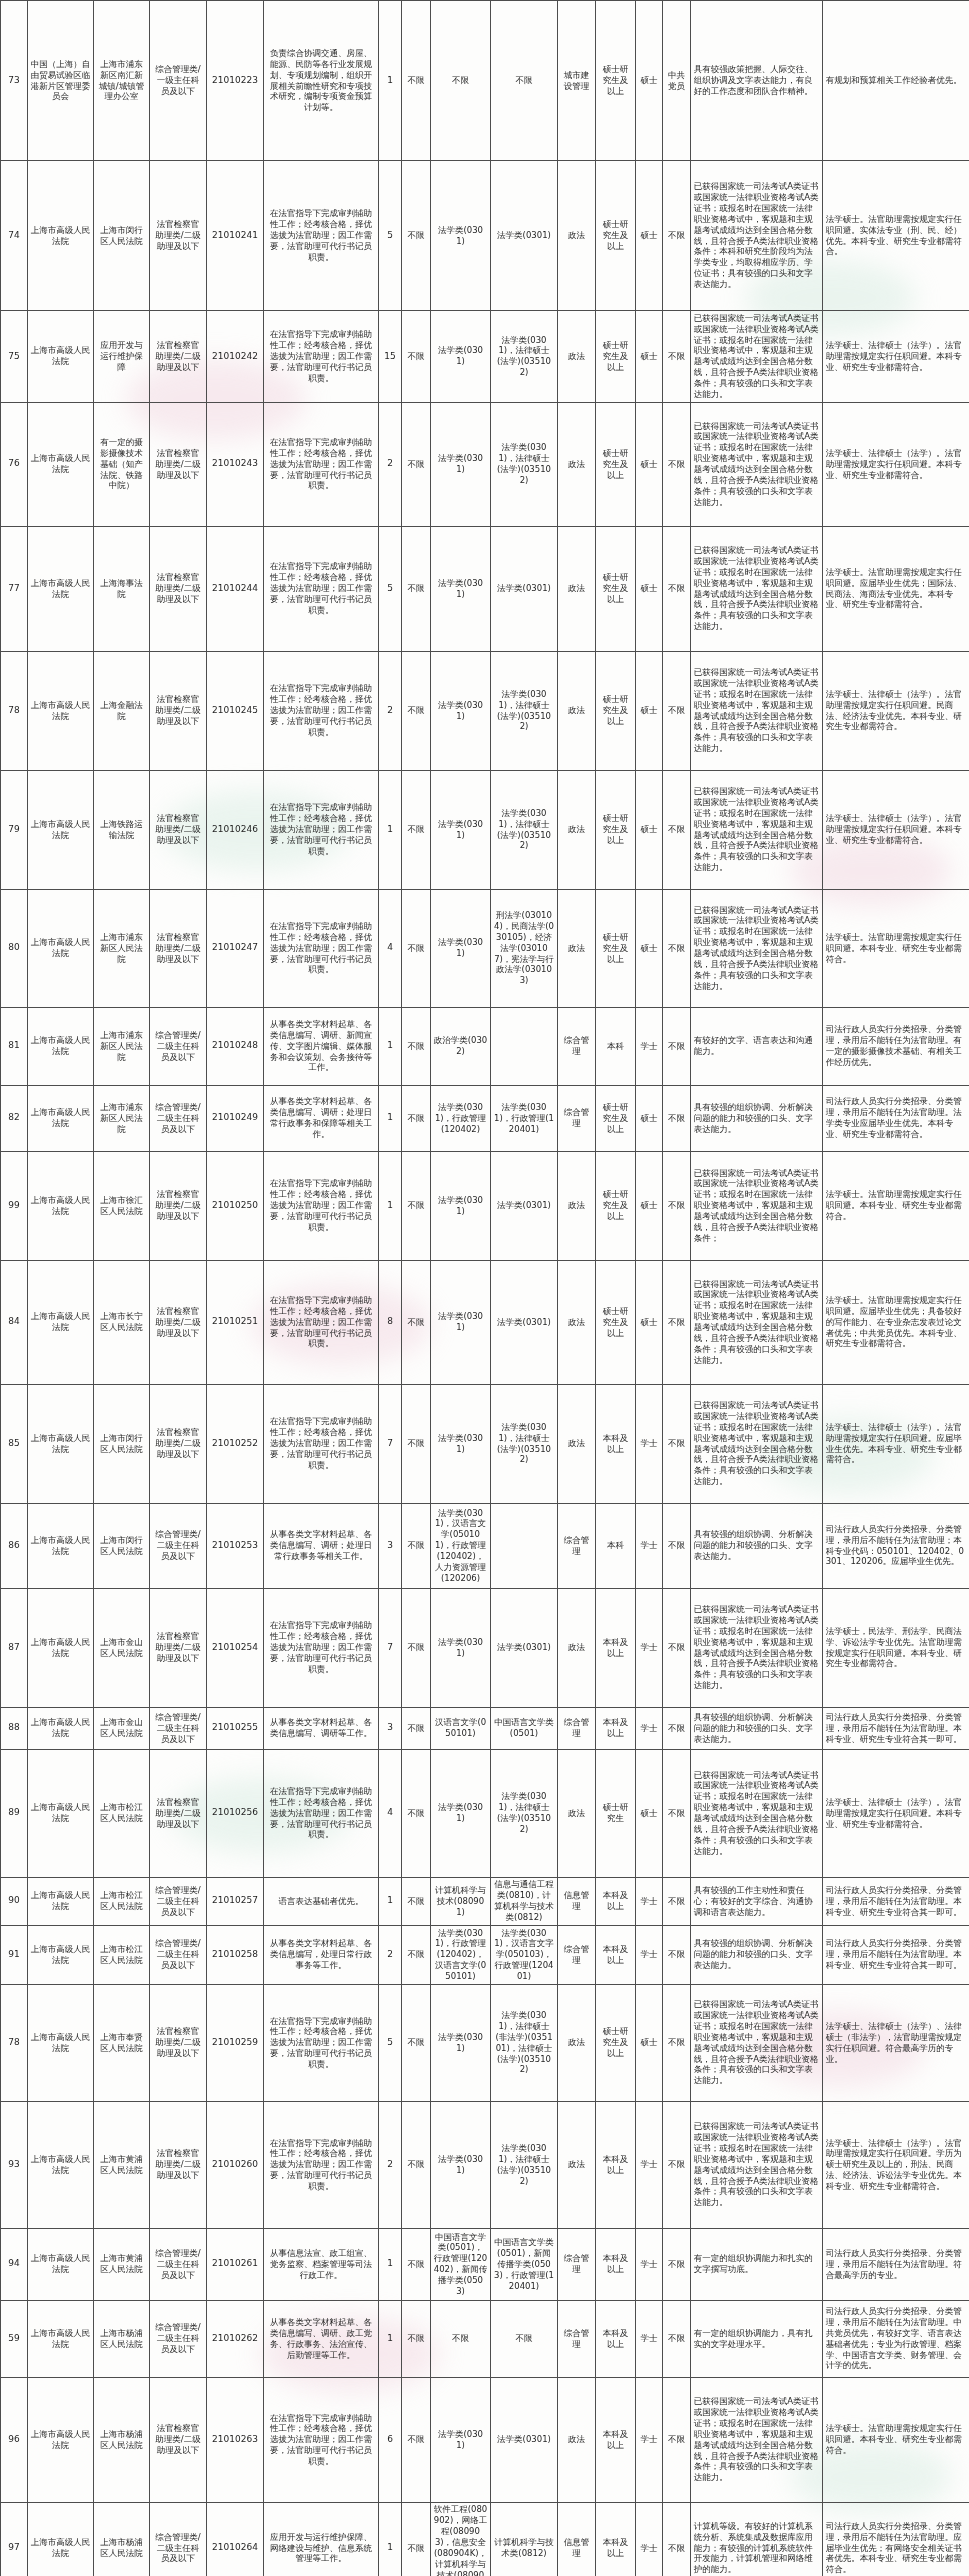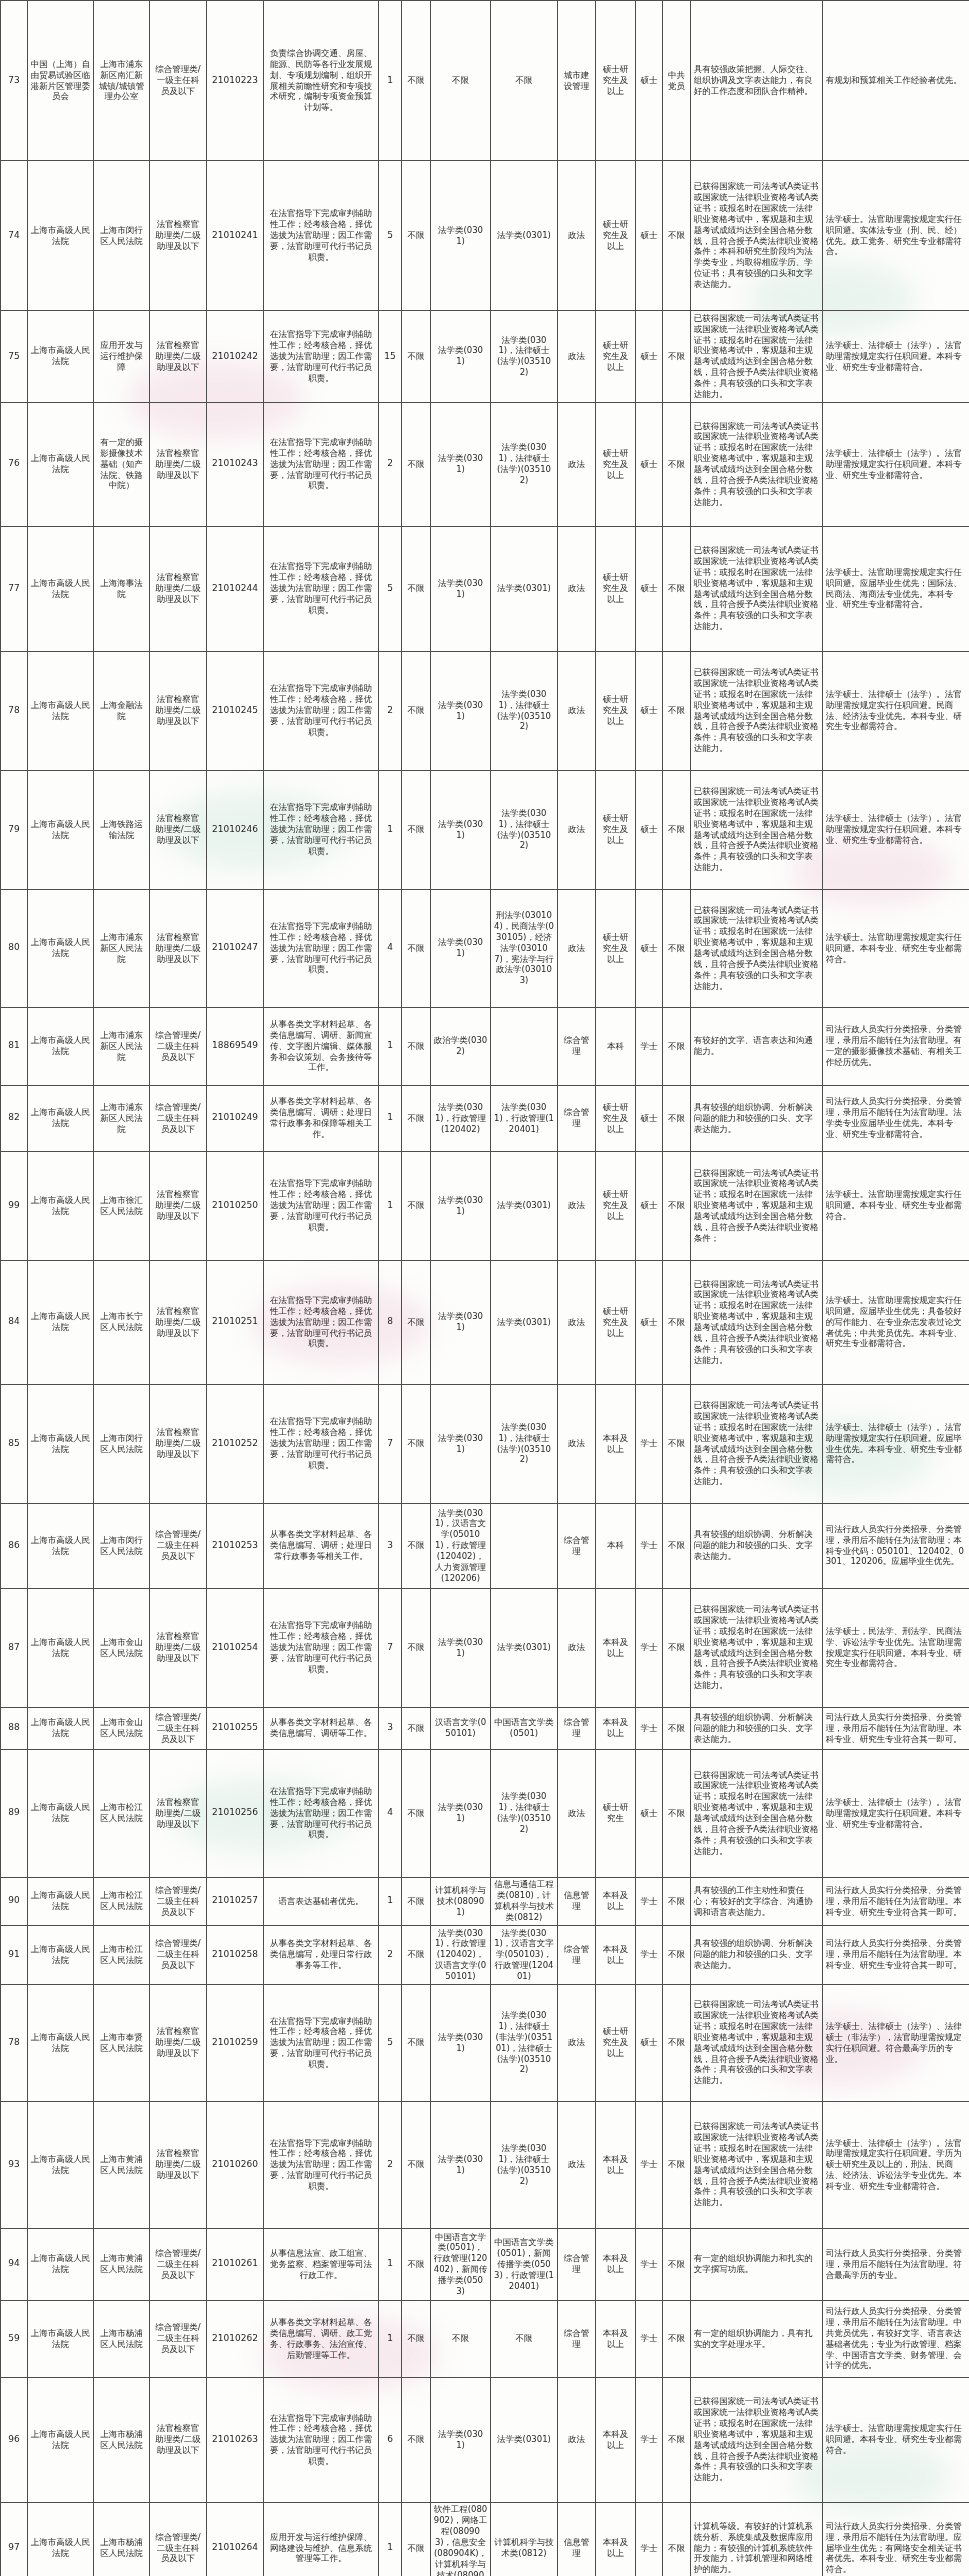--- a/index.html
+++ b/index.html
@@ -112,21 +112,21 @@
           <td class="col-duties">在法官指导下完成审判辅助性工作；经考核合格，择优选拔为法官助理；因工作需要，法官助理可代行书记员职责。</td>
           <td class="col-count">5</td>
           <td class="col-grassroots">不限</td>
           <td class="col-bachelor_major">法学类(0301)</td>
           <td class="col-master_major">法学类(0301)</td>
           <td class="col-exam_category">政法</td>
           <td class="col-education">硕士研究生及以上</td>
           <td class="col-degree">硕士</td>
           <td class="col-political">不限</td>
           <td class="col-qualifications">已获得国家统一司法考试A类证书或国家统一法律职业资格考试A类证书；或报名时在国家统一法律职业资格考试中，客观题和主观题考试成绩均达到全国合格分数线，且符合授予A类法律职业资格条件；本科和研究生阶段均为法学类专业，均取得相应学历、学位证书；具有较强的口头和文字表达能力。</td>
-          <td class="col-remarks">法学硕士。法官助理需按规定实行任职回避。实体法专业（刑、民、经）优先。政工党务、研究生专业都需符合。</td>
+          <td class="col-remarks">法学硕士。法官助理需按规定实行任职回避。实体法专业（刑、民、经）优先。本科专业、研究生专业都需符合。</td>
         </tr>
         <tr style="height: 76px;">
           <td class="col-no">75</td>
           <td class="col-agency">上海市高级人民法院</td>
           <td class="col-unit">应用开发与运行维护保障</td>
           <td class="col-position">法官检察官助理类/二级助理及以下</td>
           <td class="col-code">21010242</td>
           <td class="col-duties">在法官指导下完成审判辅助性工作；经考核合格，择优选拔为法官助理；因工作需要，法官助理可代行书记员职责。</td>
           <td class="col-count">15</td>
           <td class="col-grassroots">不限</td>
@@ -227,21 +227,21 @@
           <td class="col-degree">硕士</td>
           <td class="col-political">不限</td>
           <td class="col-qualifications">已获得国家统一司法考试A类证书或国家统一法律职业资格考试A类证书；或报名时在国家统一法律职业资格考试中，客观题和主观题考试成绩均达到全国合格分数线，且符合授予A类法律职业资格条件；具有较强的口头和文字表达能力。</td>
           <td class="col-remarks">法学硕士。法官助理需按规定实行任职回避。本科专业、研究生专业都需符合。</td>
         </tr>
         <tr style="height: 78px;">
           <td class="col-no">81</td>
           <td class="col-agency">上海市高级人民法院</td>
           <td class="col-unit">上海市浦东新区人民法院</td>
           <td class="col-position">综合管理类/二级主任科员及以下</td>
-          <td class="col-code">18869549</td>
+          <td class="col-code">21010248</td>
           <td class="col-duties">从事各类文字材料起草、各类信息编写、调研、新闻宣传、文字图片编辑、媒体服务和会议策划、会务接待等工作。</td>
           <td class="col-count">1</td>
           <td class="col-grassroots">不限</td>
           <td class="col-bachelor_major">政治学类(0302)</td>
           <td class="col-master_major"></td>
           <td class="col-exam_category">综合管理</td>
           <td class="col-education">本科</td>
           <td class="col-degree">学士</td>
           <td class="col-political">不限</td>
           <td class="col-qualifications">有较好的文字、语言表达和沟通能力。</td>

